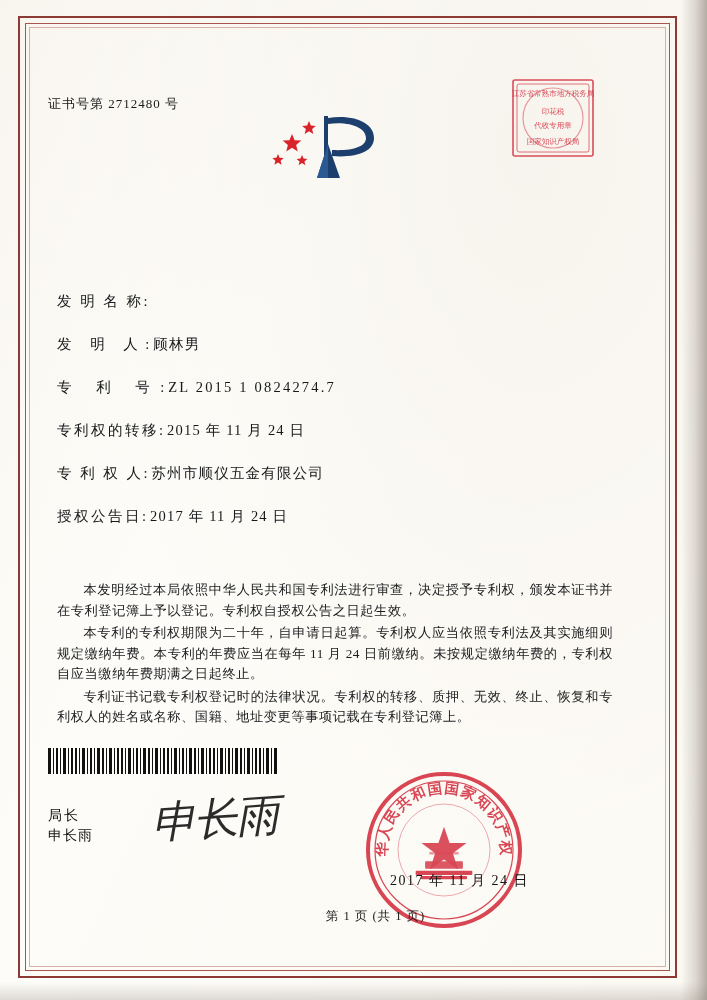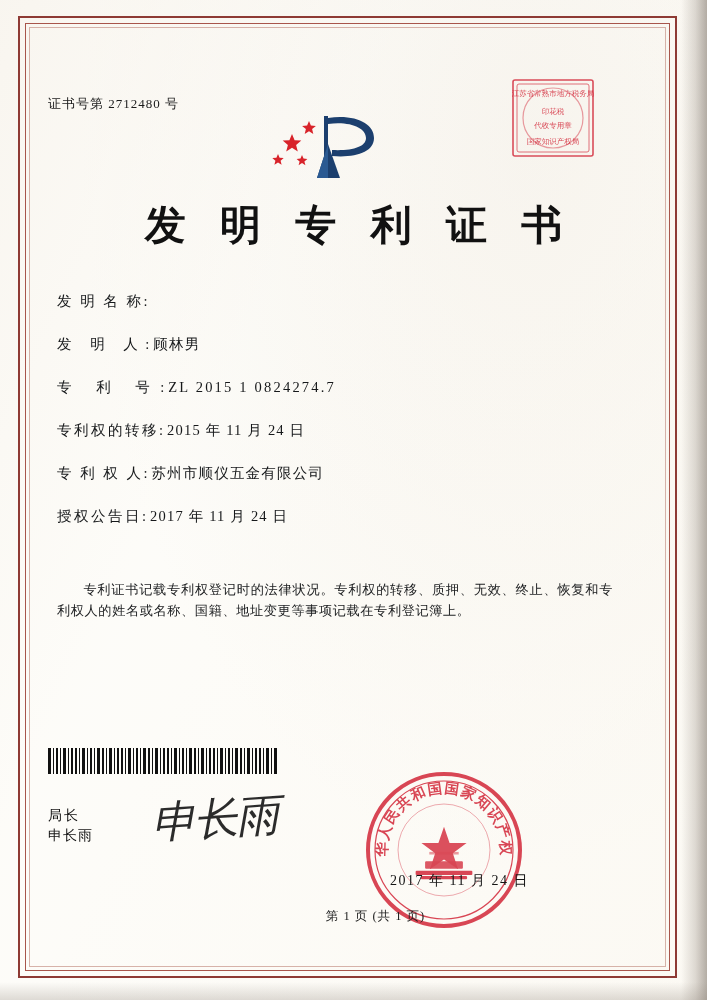--- a/index.html
+++ b/index.html
@@ -285,21 +285,20 @@
       <g fill="#d3293a" opacity="0.85" font-family="DejaVu Serif, serif" font-size="7.5">
         <text x="48" y="26" text-anchor="middle">江苏省常熟市地方税务局</text>
         <text x="48" y="44" text-anchor="middle">印花税</text>
         <text x="48" y="58" text-anchor="middle">代收专用章</text>
         <text x="48" y="74" text-anchor="middle">国家知识产权局</text>
       </g>
       <circle cx="48" cy="48" r="30" fill="none" stroke="#d3293a" stroke-width="1.2" opacity="0.45"></circle>
     </svg>
   </div>
 
-  <div class="title">发 明 专 利 证 书</div>
 
   <div class="fields">
     <div class="field-row">
       <span class="field-label">发 明 名 称</span>
       <span class="field-colon">:</span>
     </div>
     <div class="field-row">
       <span class="field-label spaced-3">发 明 人</span>
       <span class="field-colon">:</span>
       <span class="field-value">顾林男</span>
@@ -320,20 +319,22 @@
       <span class="field-value">苏州市顺仪五金有限公司</span>
     </div>
     <div class="field-row">
       <span class="field-label">授权公告日</span>
       <span class="field-colon">:</span>
       <span class="field-value">2017 年 11 月 24 日</span>
     </div>
   </div>
 
   <div class="body-text">
+    <p>本发明经过本局依照中华人民共和国专利法进行审查，决定授予专利权，颁发本证书并在专利登记簿上予以登记。专利权自授权公告之日起生效。</p>
+    <p>本专利的专利权期限为二十年，自申请日起算。专利权人应当依照专利法及其实施细则规定缴纳年费。本专利的年费应当在每年 11 月 24 日前缴纳。未按规定缴纳年费的，专利权自应当缴纳年费期满之日起终止。</p>
     <p>专利证书记载专利权登记时的法律状况。专利权的转移、质押、无效、终止、恢复和专利权人的姓名或名称、国籍、地址变更等事项记载在专利登记簿上。</p>
   </div>
 
   <div class="barcode">
     <svg viewBox="0 0 230 26" width="230" height="26" xmlns="http://www.w3.org/2000/svg">
       <g fill="#111">
         <rect x="0" y="0" width="3" height="26"></rect>
           <rect x="5" y="0" width="1" height="26"></rect>
         <rect x="8" y="0" width="2" height="26"></rect>
           <rect x="12" y="0" width="1" height="26"></rect>

